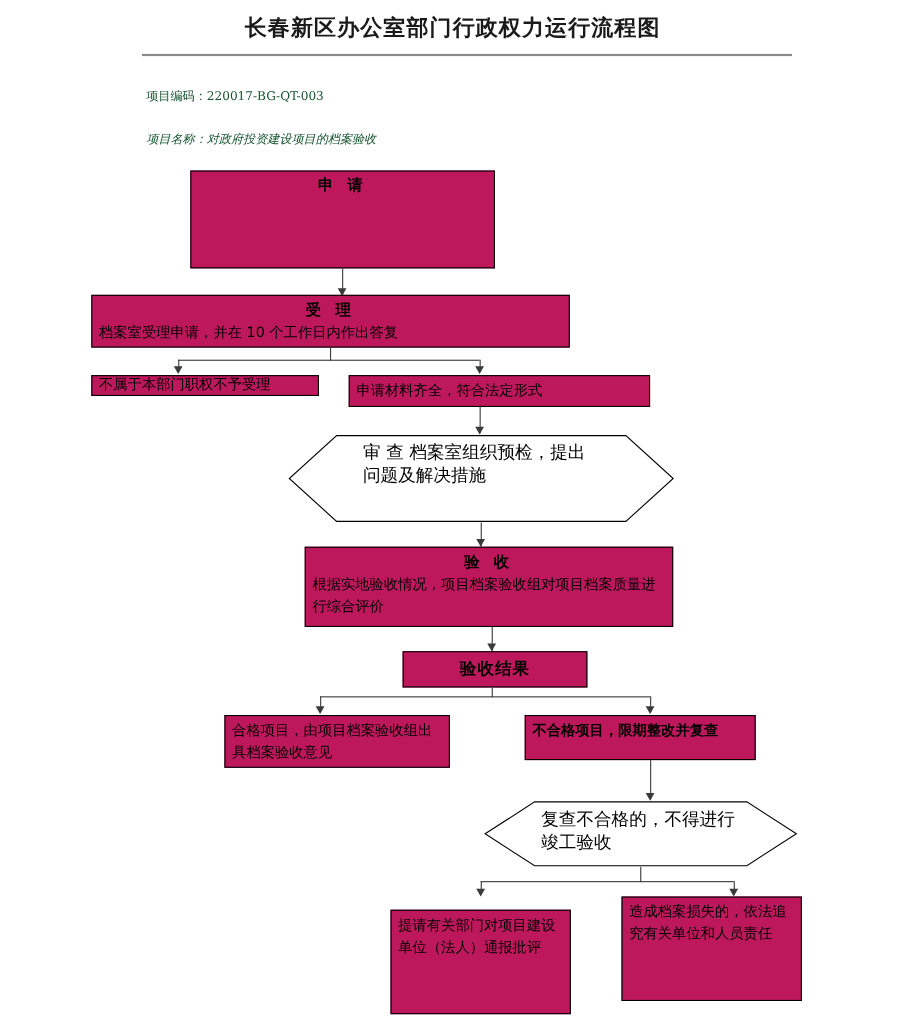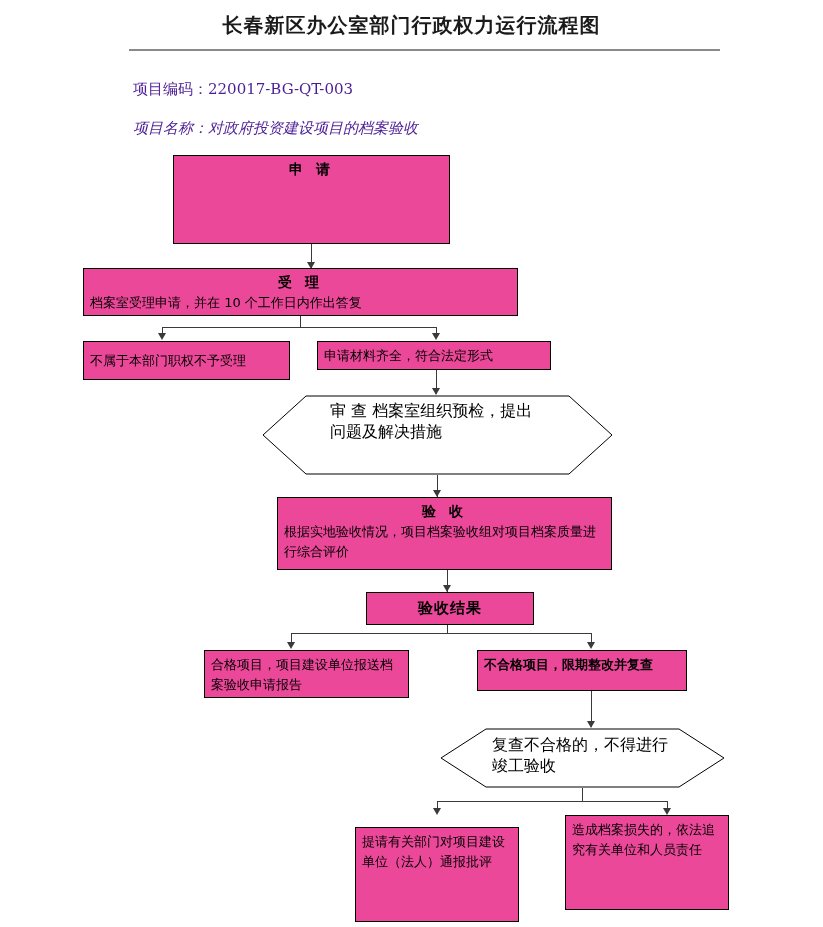--- a/index.html
+++ b/index.html
@@ -35,33 +35,33 @@
   .title-rule {
     position: absolute;
     left: 129px;
     top: 49px;
     width: 591px;
     height: 2px;
     background: #8a8a8a;
   }
   .meta-line {
     position: absolute;
-    font-size: 15px;
+    font-size: 11px;
     font-family: "DejaVu Serif", "Liberation Serif", serif;
-    color: #4c1d95;
+    color: #14532d;
     white-space: nowrap;
   }
   .meta-code { left: 133px; top: 80px; }
   .meta-name { left: 133px; top: 119px; font-style: italic; }
 
   
   .node {
     position: absolute;
     box-sizing: border-box;
-    background: #ec4899;
+    background: #be185d;
   }
   .box {
     border: 1px solid #000000;
   }
   .node .node-head {
     display: block;
     text-align: center;
     font-weight: bold;
     font-size: 14px;
     letter-spacing: 4px;
@@ -148,25 +148,25 @@
     <span class="node-body">档案室受理申请，并在 10 个工作日内作出答复</span>
   </div>
 
   <div class="ln v" style="left:300px; top:316px; height:12px;"></div>
   <div class="ln h" style="left:162px; top:327px; width:274px;"></div>
   <div class="ln v" style="left:162px; top:327px; height:11px;"></div>
   <div class="arrow" style="left:158px; top:333px;"></div>
   <div class="ln v" style="left:436px; top:327px; height:11px;"></div>
   <div class="arrow" style="left:432px; top:333px;"></div>
 
-  <div class="node box pad single-line" style="left:83px; top:341px; width:207px; height:39px;justify-content:center;">
+  <div class="node box pad single-line" style="left:83px; top:341px; width:207px; height:19px;justify-content:center;">
     <span class="node-body">不属于本部门职权不予受理</span>
   </div>
 
-  <div class="node box pad single-line" style="left:317px; top:341px; width:234px; height:29px;">
+  <div class="node box pad single-line" style="left:317px; top:341px; width:274px; height:29px;">
     <span class="node-body">申请材料齐全，符合法定形式</span>
   </div>
 
   <div class="ln v" style="left:436px; top:370px; height:24px;"></div>
   <div class="arrow" style="left:432px; top:388px;"></div>
 
   <div class="hex" style="left:262px; top:395px; width:351px; height:80px;">
     <svg width="351" height="80" viewBox="0 0 351 80">
       <polygon points="44,1 307,1 350,40 307,79 44,79 1,40" fill="#ffffff" stroke="#000000" stroke-width="1"></polygon>
     </svg>
@@ -192,21 +192,21 @@
   </div>
 
   <div class="ln v" style="left:447px; top:625px; height:9px;"></div>
   <div class="ln h" style="left:291px; top:633px; width:300px;"></div>
   <div class="ln v" style="left:291px; top:633px; height:14px;"></div>
   <div class="arrow" style="left:287px; top:642px;"></div>
   <div class="ln v" style="left:591px; top:633px; height:14px;"></div>
   <div class="arrow" style="left:587px; top:642px;"></div>
 
   <div class="node box pad" style="left:204px; top:650px; width:205px; height:48px;">
-    <span class="node-body">合格项目，项目建设单位报送档案验收申请报告</span>
+    <span class="node-body">合格项目，由项目档案验收组出具档案验收意见</span>
   </div>
 
   <div class="node box pad" style="left:477px; top:650px; width:210px; height:41px;font-weight:bold;">
     <span class="node-body">不合格项目，限期整改并复查</span>
   </div>
 
   <div class="ln v" style="left:591px; top:691px; height:36px;"></div>
   <div class="arrow" style="left:587px; top:721px;"></div>
 
   <div class="hex" style="left:440px; top:728px; width:285px; height:60px;">

